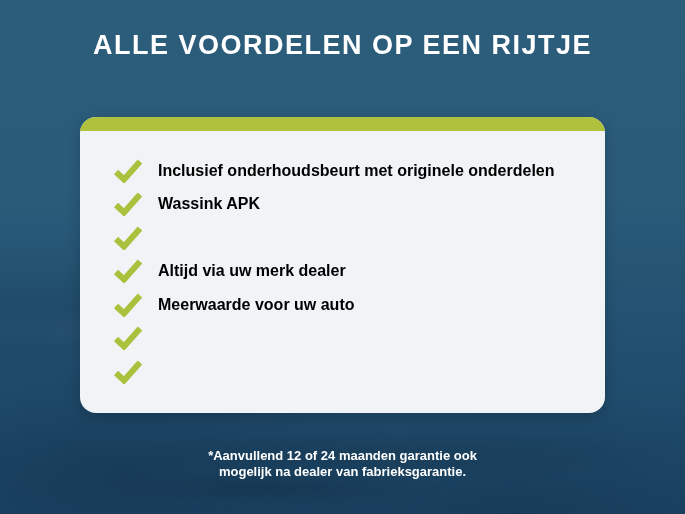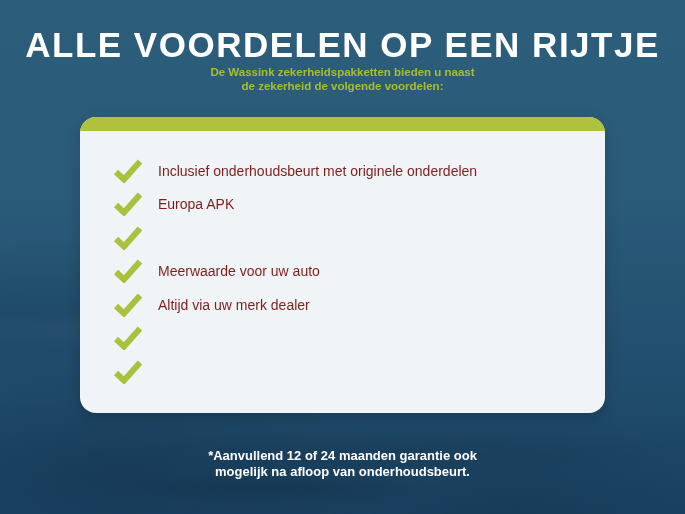--- a/index.html
+++ b/index.html
@@ -37,21 +37,21 @@
   .header {
     position: absolute;
     top: 30px;
     left: 0;
     width: 100%;
     text-align: center;
   }
 
   .title {
     color: #ffffff;
-    font-size: 35px;
+    font-size: 27px;
     font-weight: 800;
     letter-spacing: 1.5px;
     line-height: 30px;
   }
 
   .subtitle {
     margin-top: 5px;
     color: #a9be2e;
     font-size: 11.5px;
     font-weight: 700;
@@ -90,23 +90,23 @@
     width: 30px;
     height: 24px;
     margin-right: 15px;
     flex: 0 0 auto;
     display: inline-flex;
     align-items: center;
     justify-content: center;
   }
 
   .benefit-label {
-    color: #7f1d1d;
-    font-size: 14px;
-    font-weight: 400;
+    color: #000000;
+    font-size: 16px;
+    font-weight: 700;
     white-space: nowrap;
   }
 
   .footnote {
     position: absolute;
     left: 0;
     top: 448px;
     width: 100%;
     text-align: center;
     color: #ffffff;
@@ -116,91 +116,87 @@
   }
 </style>
 </head>
 <body>
 
 <div class="canvas">
   <div class="texture"></div>
 
   <div class="header">
     <div class="title">ALLE VOORDELEN OP EEN RIJTJE</div>
-    <div class="subtitle">
-      <div>De Wassink zekerheidspakketten bieden u naast</div>
-      <div>de zekerheid de volgende voordelen:</div>
+  </div>
+
+  <div class="card">
+    <div class="card-accent-bar"></div>
+
+    <div class="benefit-list">
+
+      <div class="benefit-row">
+        <span class="check">
+          <svg width="30" height="24" viewBox="0 0 30 24">
+              <polyline points="3,13 11,20.5 27,2.5" fill="none" stroke="#a9c13c" stroke-width="6" stroke-linecap="butt" stroke-linejoin="miter"></polyline>
+            </svg>
+        </span>
+        <span class="benefit-label">Inclusief onderhoudsbeurt met originele onderdelen</span>
+      </div>
+
+      <div class="benefit-row">
+        <span class="check">
+          <svg width="30" height="24" viewBox="0 0 30 24">
+              <polyline points="3,13 11,20.5 27,2.5" fill="none" stroke="#a9c13c" stroke-width="6" stroke-linecap="butt" stroke-linejoin="miter"></polyline>
+            </svg>
+        </span>
+        <span class="benefit-label">Wassink APK</span>
+      </div>
+
+      <div class="benefit-row">
+        <span class="check">
+          <svg width="30" height="24" viewBox="0 0 30 24">
+              <polyline points="3,13 11,20.5 27,2.5" fill="none" stroke="#a9c13c" stroke-width="6" stroke-linecap="butt" stroke-linejoin="miter"></polyline>
+            </svg>
+        </span>
+      </div>
+
+      <div class="benefit-row">
+        <span class="check">
+          <svg width="30" height="24" viewBox="0 0 30 24">
+              <polyline points="3,13 11,20.5 27,2.5" fill="none" stroke="#a9c13c" stroke-width="6" stroke-linecap="butt" stroke-linejoin="miter"></polyline>
+            </svg>
+        </span>
+        <span class="benefit-label">Altijd via uw merk dealer</span>
+      </div>
+
+      <div class="benefit-row">
+        <span class="check">
+          <svg width="30" height="24" viewBox="0 0 30 24">
+              <polyline points="3,13 11,20.5 27,2.5" fill="none" stroke="#a9c13c" stroke-width="6" stroke-linecap="butt" stroke-linejoin="miter"></polyline>
+            </svg>
+        </span>
+        <span class="benefit-label">Meerwaarde voor uw auto</span>
+      </div>
+
+      <div class="benefit-row">
+        <span class="check">
+          <svg width="30" height="24" viewBox="0 0 30 24">
+              <polyline points="3,13 11,20.5 27,2.5" fill="none" stroke="#a9c13c" stroke-width="6" stroke-linecap="butt" stroke-linejoin="miter"></polyline>
+            </svg>
+        </span>
+      </div>
+
+      <div class="benefit-row">
+        <span class="check">
+          <svg width="30" height="24" viewBox="0 0 30 24">
+              <polyline points="3,13 11,20.5 27,2.5" fill="none" stroke="#a9c13c" stroke-width="6" stroke-linecap="butt" stroke-linejoin="miter"></polyline>
+            </svg>
+        </span>
+      </div>
+
     </div>
   </div>
 
-  <div class="card">
-    <div class="card-accent-bar"></div>
-
-    <div class="benefit-list">
-
-      <div class="benefit-row">
-        <span class="check">
-          <svg width="30" height="24" viewBox="0 0 30 24">
-              <polyline points="3,13 11,20.5 27,2.5" fill="none" stroke="#a9c13c" stroke-width="6" stroke-linecap="butt" stroke-linejoin="miter"></polyline>
-            </svg>
-        </span>
-        <span class="benefit-label">Inclusief onderhoudsbeurt met originele onderdelen</span>
-      </div>
-
-      <div class="benefit-row">
-        <span class="check">
-          <svg width="30" height="24" viewBox="0 0 30 24">
-              <polyline points="3,13 11,20.5 27,2.5" fill="none" stroke="#a9c13c" stroke-width="6" stroke-linecap="butt" stroke-linejoin="miter"></polyline>
-            </svg>
-        </span>
-        <span class="benefit-label">Europa APK</span>
-      </div>
-
-      <div class="benefit-row">
-        <span class="check">
-          <svg width="30" height="24" viewBox="0 0 30 24">
-              <polyline points="3,13 11,20.5 27,2.5" fill="none" stroke="#a9c13c" stroke-width="6" stroke-linecap="butt" stroke-linejoin="miter"></polyline>
-            </svg>
-        </span>
-      </div>
-
-      <div class="benefit-row">
-        <span class="check">
-          <svg width="30" height="24" viewBox="0 0 30 24">
-              <polyline points="3,13 11,20.5 27,2.5" fill="none" stroke="#a9c13c" stroke-width="6" stroke-linecap="butt" stroke-linejoin="miter"></polyline>
-            </svg>
-        </span>
-        <span class="benefit-label">Meerwaarde voor uw auto</span>
-      </div>
-
-      <div class="benefit-row">
-        <span class="check">
-          <svg width="30" height="24" viewBox="0 0 30 24">
-              <polyline points="3,13 11,20.5 27,2.5" fill="none" stroke="#a9c13c" stroke-width="6" stroke-linecap="butt" stroke-linejoin="miter"></polyline>
-            </svg>
-        </span>
-        <span class="benefit-label">Altijd via uw merk dealer</span>
-      </div>
-
-      <div class="benefit-row">
-        <span class="check">
-          <svg width="30" height="24" viewBox="0 0 30 24">
-              <polyline points="3,13 11,20.5 27,2.5" fill="none" stroke="#a9c13c" stroke-width="6" stroke-linecap="butt" stroke-linejoin="miter"></polyline>
-            </svg>
-        </span>
-      </div>
-
-      <div class="benefit-row">
-        <span class="check">
-          <svg width="30" height="24" viewBox="0 0 30 24">
-              <polyline points="3,13 11,20.5 27,2.5" fill="none" stroke="#a9c13c" stroke-width="6" stroke-linecap="butt" stroke-linejoin="miter"></polyline>
-            </svg>
-        </span>
-      </div>
-
-    </div>
-  </div>
-
   <div class="footnote">
     <div>*Aanvullend 12 of 24 maanden garantie ook</div>
-    <div>mogelijk na afloop van onderhoudsbeurt.</div>
+    <div>mogelijk na dealer van fabrieksgarantie.</div>
   </div>
 </div>
 
 </body></html>

